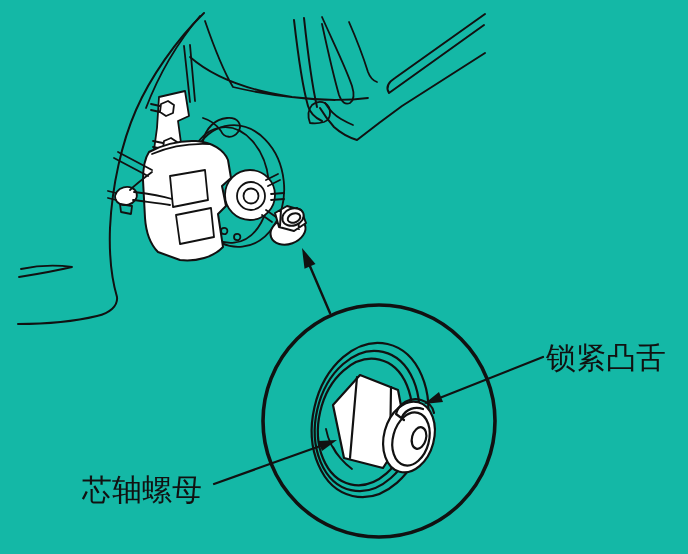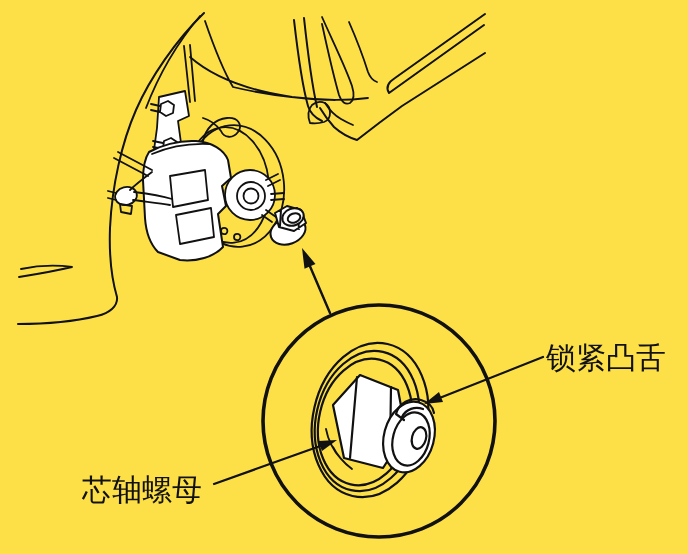--- a/index.html
+++ b/index.html
@@ -1,16 +1,16 @@
 <!DOCTYPE html>
 <html><head>
 <meta charset="utf-8">
 <style>
   html,body{margin:0;padding:0;background:#ffffff;}
-  #stage{position:relative;width:688px;height:554px;background:#fde047;overflow:hidden;
+  #stage{position:relative;width:688px;height:554px;background:#14b8a6;overflow:hidden;
          font-family:"Liberation Serif","DejaVu Serif",serif;}
   svg{display:block}
   text{font-family:"Liberation Serif","DejaVu Serif",serif;font-size:30px;fill:#111;}
 </style>
 </head>
 <body>
 
 <div id="stage">
 <svg width="688" height="554" viewBox="0 0 688 554" fill="none" stroke="#111111" stroke-width="2" stroke-linecap="round" stroke-linejoin="round">
 

